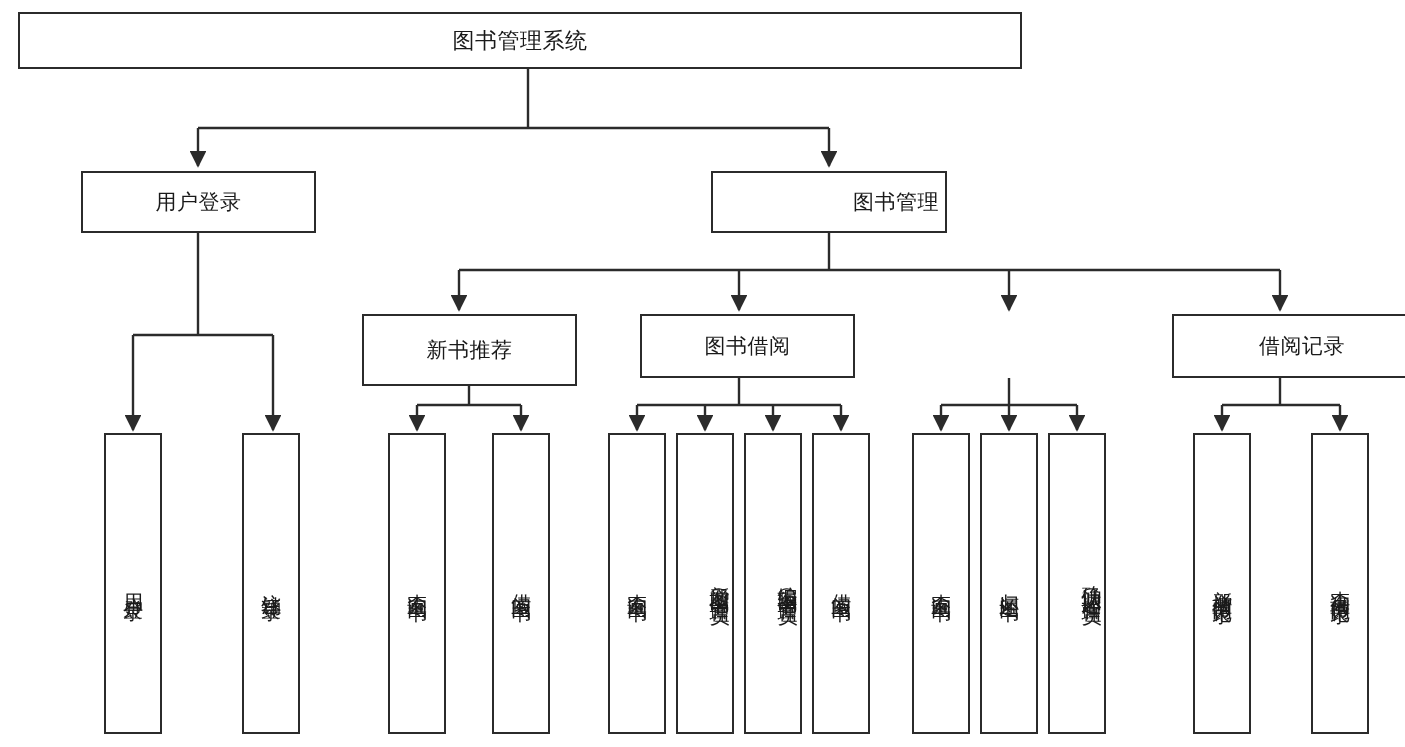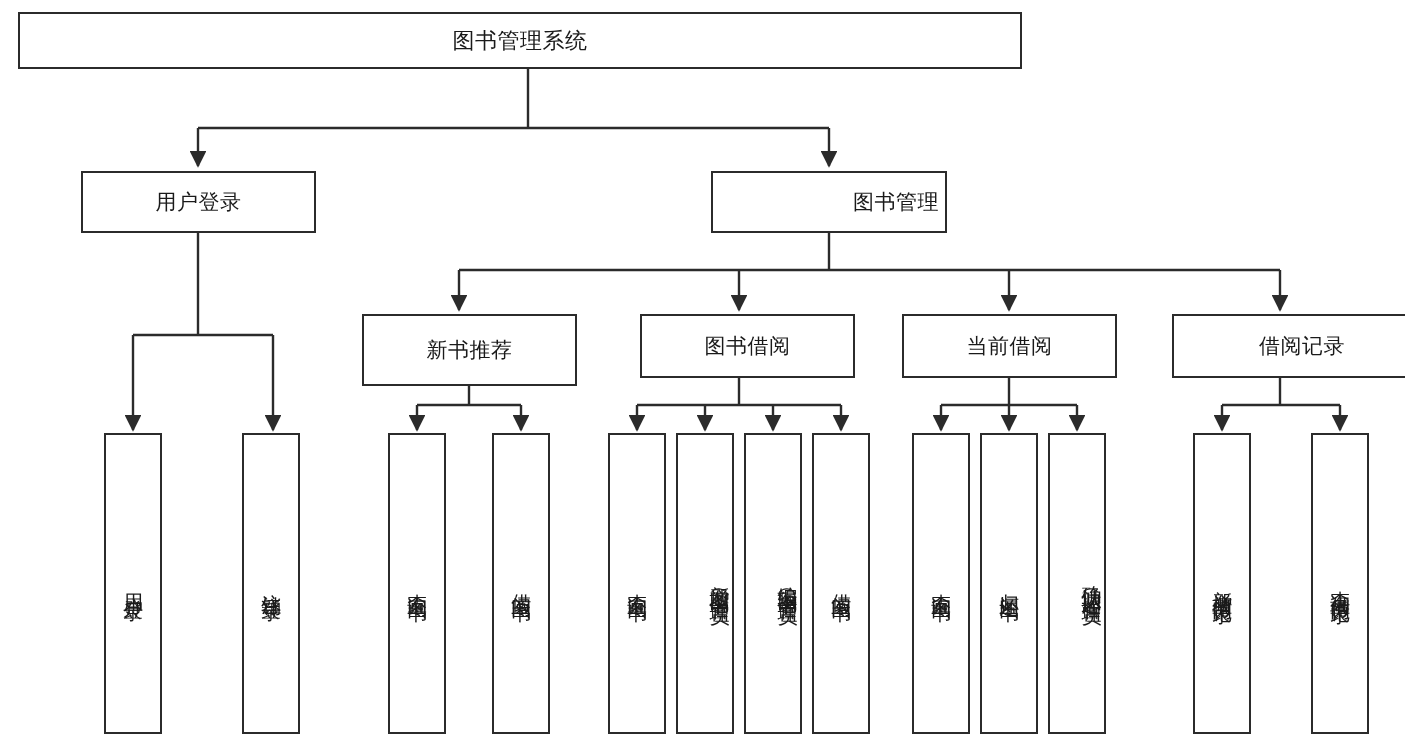--- a/index.html
+++ b/index.html
@@ -142,23 +142,20 @@
   <div class="node horizontal" style="left:711px; top:171px; width:236px; height:62px;justify-content:flex-end;">
     <span class="node-label">图书管理</span>
   </div>
 
   <div class="node horizontal" style="left:362px; top:314px; width:215px; height:72px;">
     <span class="node-label">新书推荐</span>
   </div>
   <div class="node horizontal" style="left:632px; top:314px; width:215px; height:64px;margin-left:8px;">
     <span class="node-label">图书借阅</span>
   </div>
-  <div class="node horizontal" style="left:902px; top:314px; width:215px; height:64px;">
-    <span class="node-label">当前借阅</span>
-  </div>
   <div class="node horizontal" style="left:1172px; top:314px; width:260px; height:64px;">
     <span class="node-label">借阅记录</span>
   </div>
 
   <div class="node vertical" style="left:104px; top:433px; width:58px; height:301px; align-items:center;">
     <span class="node-label">用户登录</span>
   </div>
   <div class="node vertical" style="left:242px; top:433px; width:58px; height:301px; align-items:center;">
     <span class="node-label">注销登录</span>
   </div>

